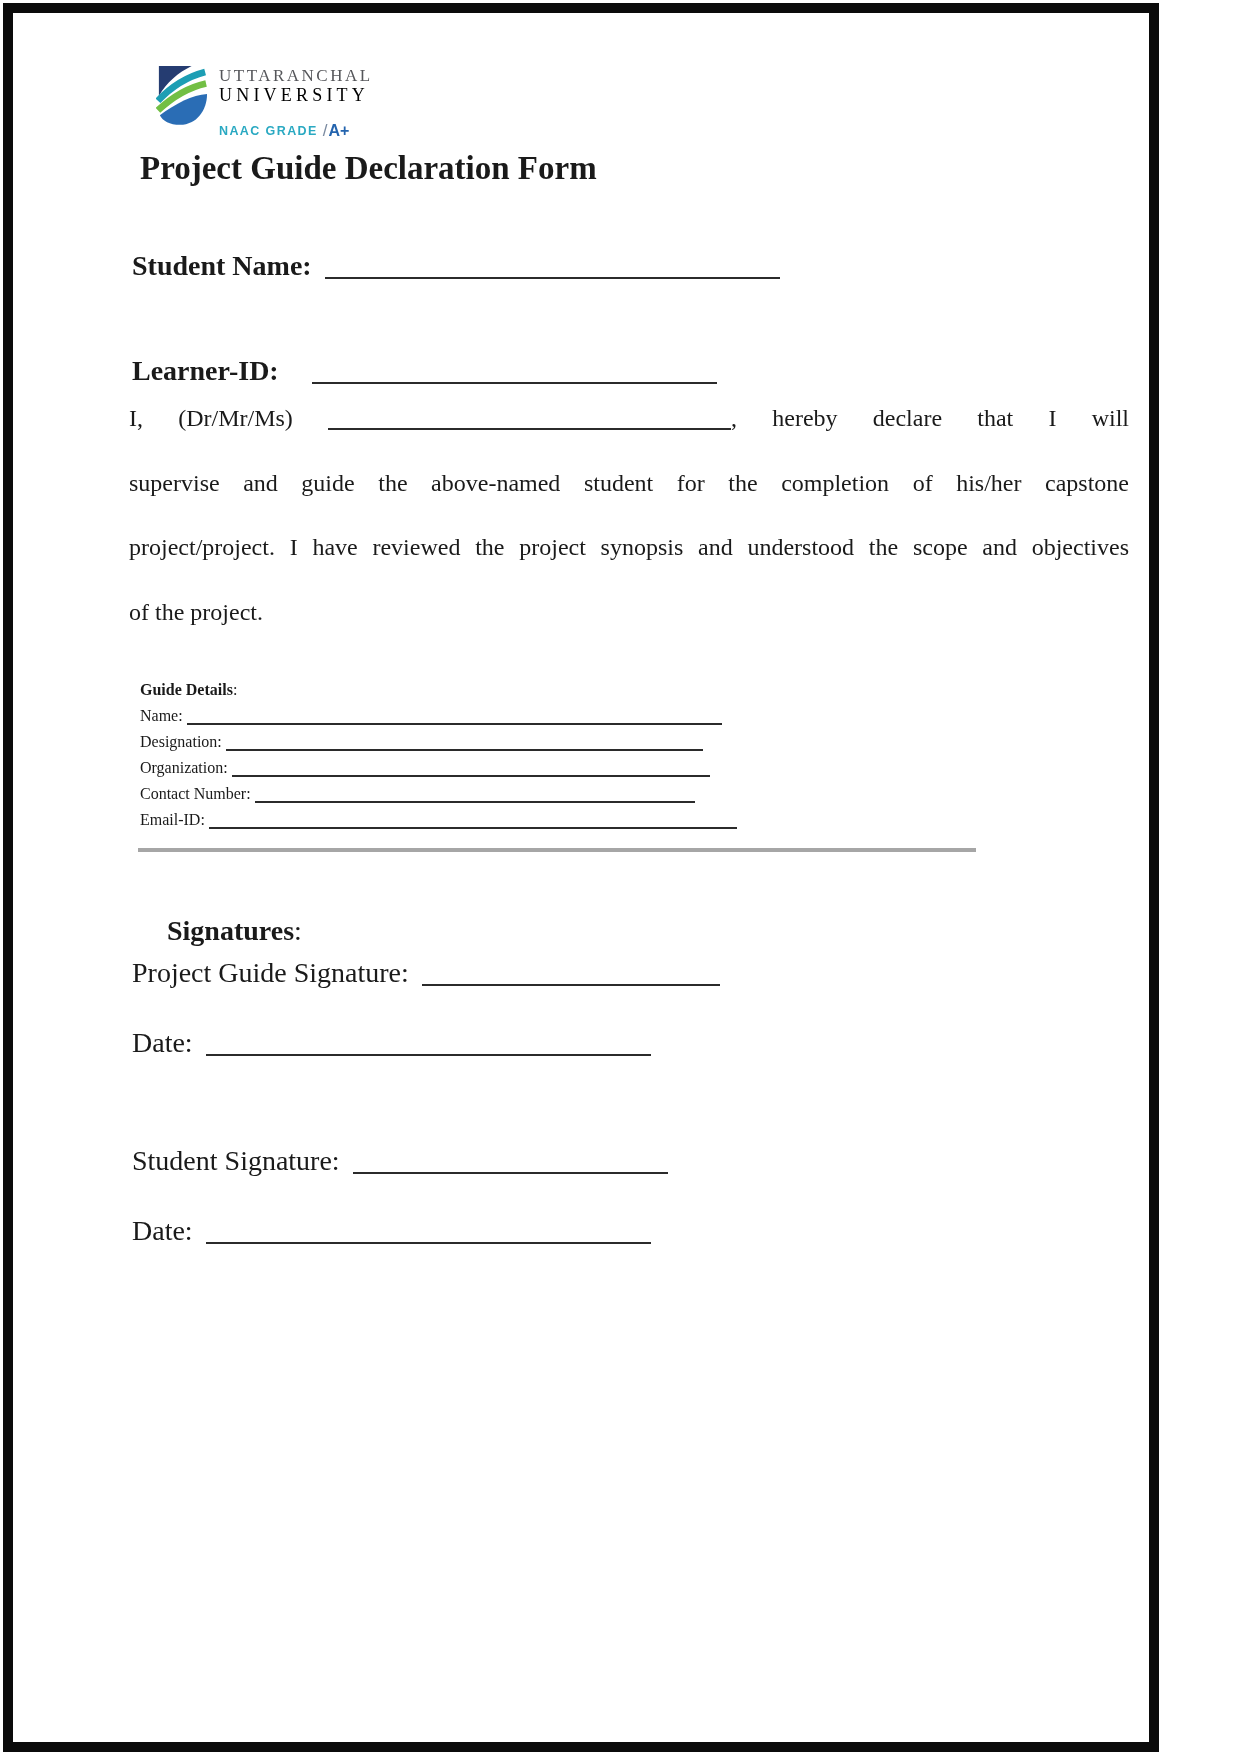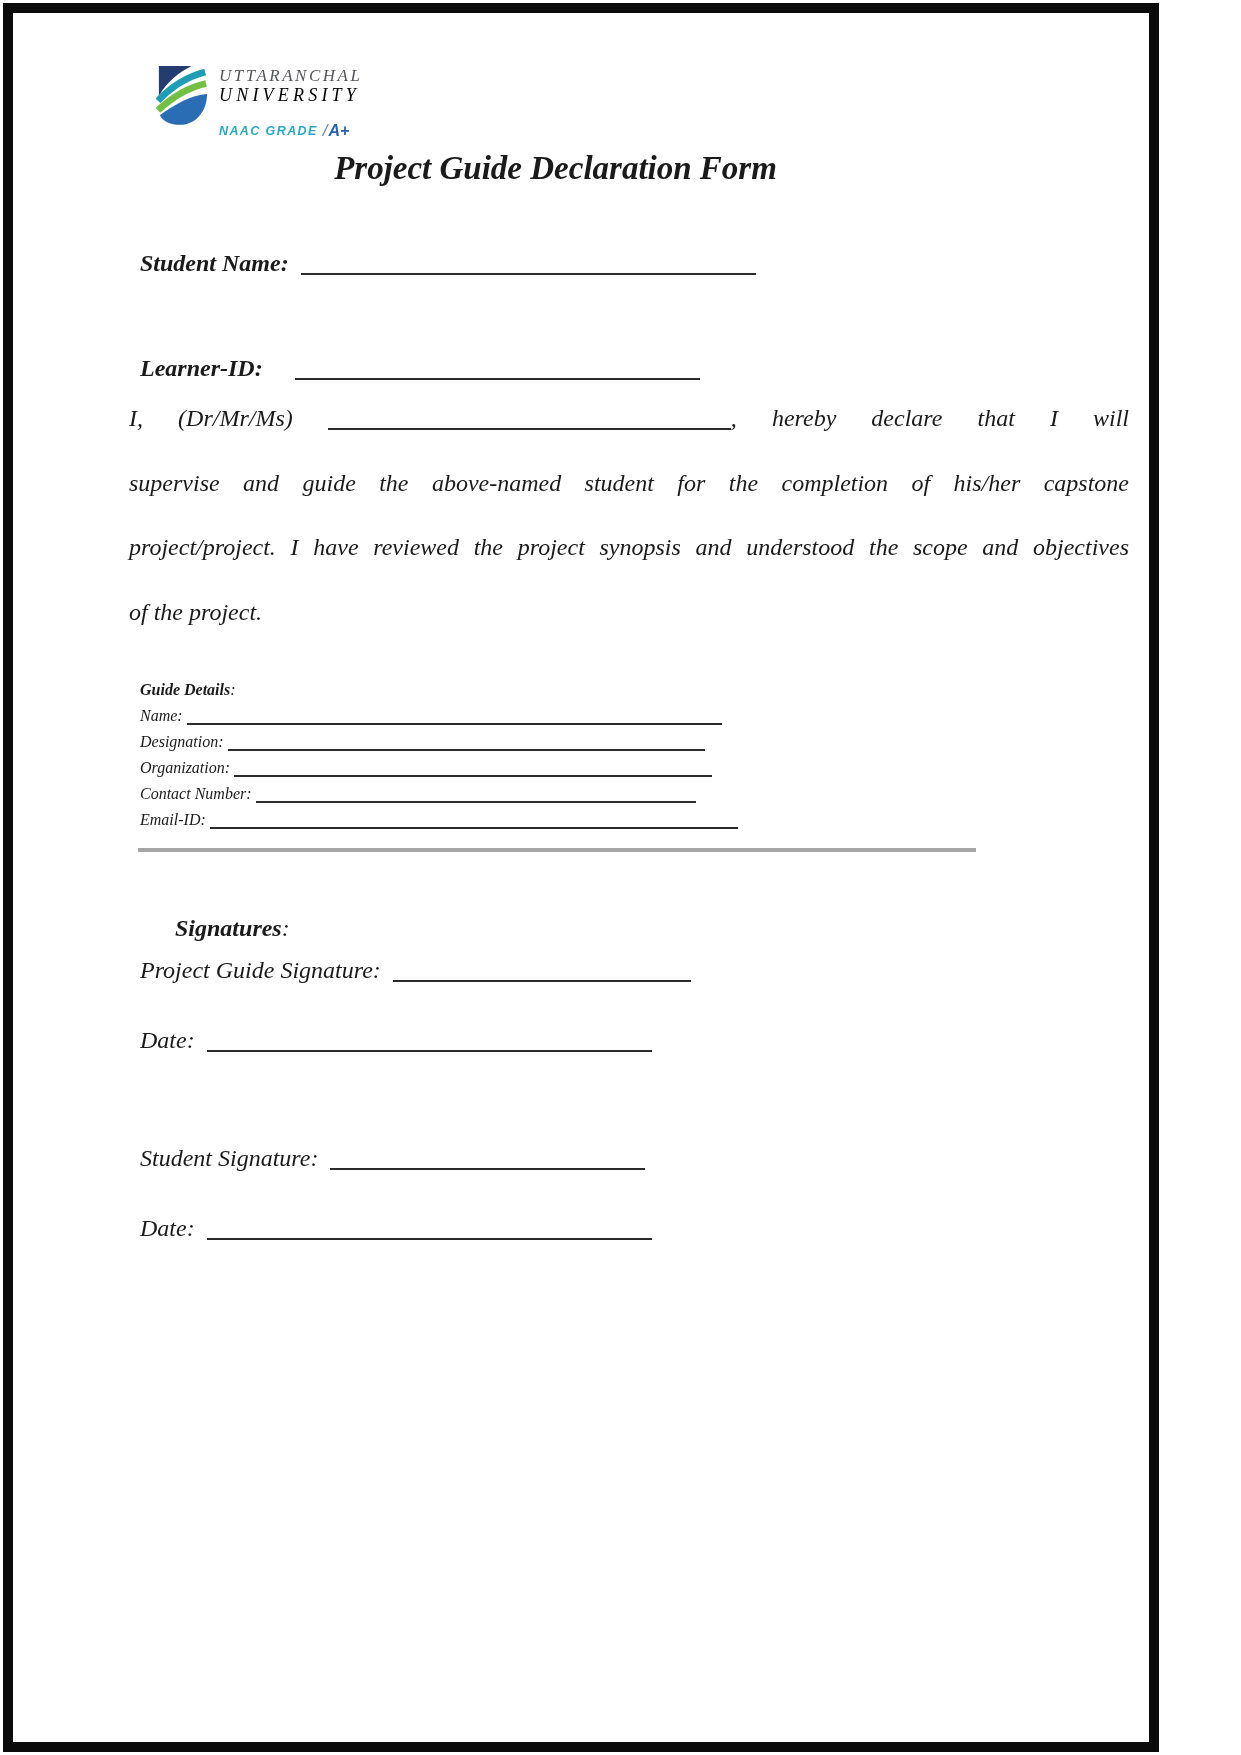--- a/index.html
+++ b/index.html
@@ -1,37 +1,37 @@
 <!DOCTYPE html>
 <html><head>
 <meta charset="utf-8">
 <style>
   html,body { margin:0; padding:0; background:#ffffff; }
   .page {
     position:relative; width:1162px; height:1755px; background:#ffffff;
-    font-family:"Liberation Serif", serif; color:#1a1a1a; overflow:hidden;font-style:italic;
+    font-family:"Liberation Serif", serif; color:#1a1a1a; overflow:hidden;
   }
   .frame { position:absolute; inset:3px; border:10px solid #0b0b0b; pointer-events:none; }
 
   
   .logo { position:absolute; left:156px; top:64px; display:flex; gap:11px; align-items:flex-start; }
   .logo-mark { width:52px; height:62px; display:block; }
   .logo-text { padding-top:3px; }
   .logo-name1 { font-size:17px; letter-spacing:2.5px; color:#55565a; line-height:18px; }
   .logo-name2 { font-size:18px; letter-spacing:4.2px; color:#000000; line-height:19px; margin-top:1px; }
   .logo-badge { margin-top:16px; font-family:"Liberation Sans", sans-serif; font-weight:bold;
                 font-size:12.5px; color:#2aa9c2; letter-spacing:1.4px; display:flex; align-items:center; }
   .badge-slash { color:#7a8aa0; font-size:17px; margin-left:5px; font-weight:normal; letter-spacing:0; }
   .badge-grade { color:#2464ae; font-size:16px; letter-spacing:0; margin-left:1px; }
 
   .title { position:absolute; left:140px; top:150px; width:1001px; margin:0;
-           font-size:33px; font-weight:bold; text-align:center;
+           font-size:33px; font-weight:bold; 
            padding-right:170px; box-sizing:border-box; }
 
-  .row { position:absolute; left:140px; font-size:24px; white-space:nowrap; }
+  .row { position:absolute; left:132px; font-size:28px; white-space:nowrap; }
   .bold { font-weight:bold; }
   .uline { display:inline-block; border-bottom:2px solid #2b2b2b; height:0; vertical-align:-4px; }
 
   .para { position:absolute; left:129px; top:386px; width:1000px; font-size:24px; }
   .pline { line-height:64.5px; }
   .just { text-align:justify; text-align-last:justify; }
 
   .guide { position:absolute; left:140px; top:677px; font-size:16px; line-height:26px; }
   .guide .gd-row { white-space:nowrap; }
 

